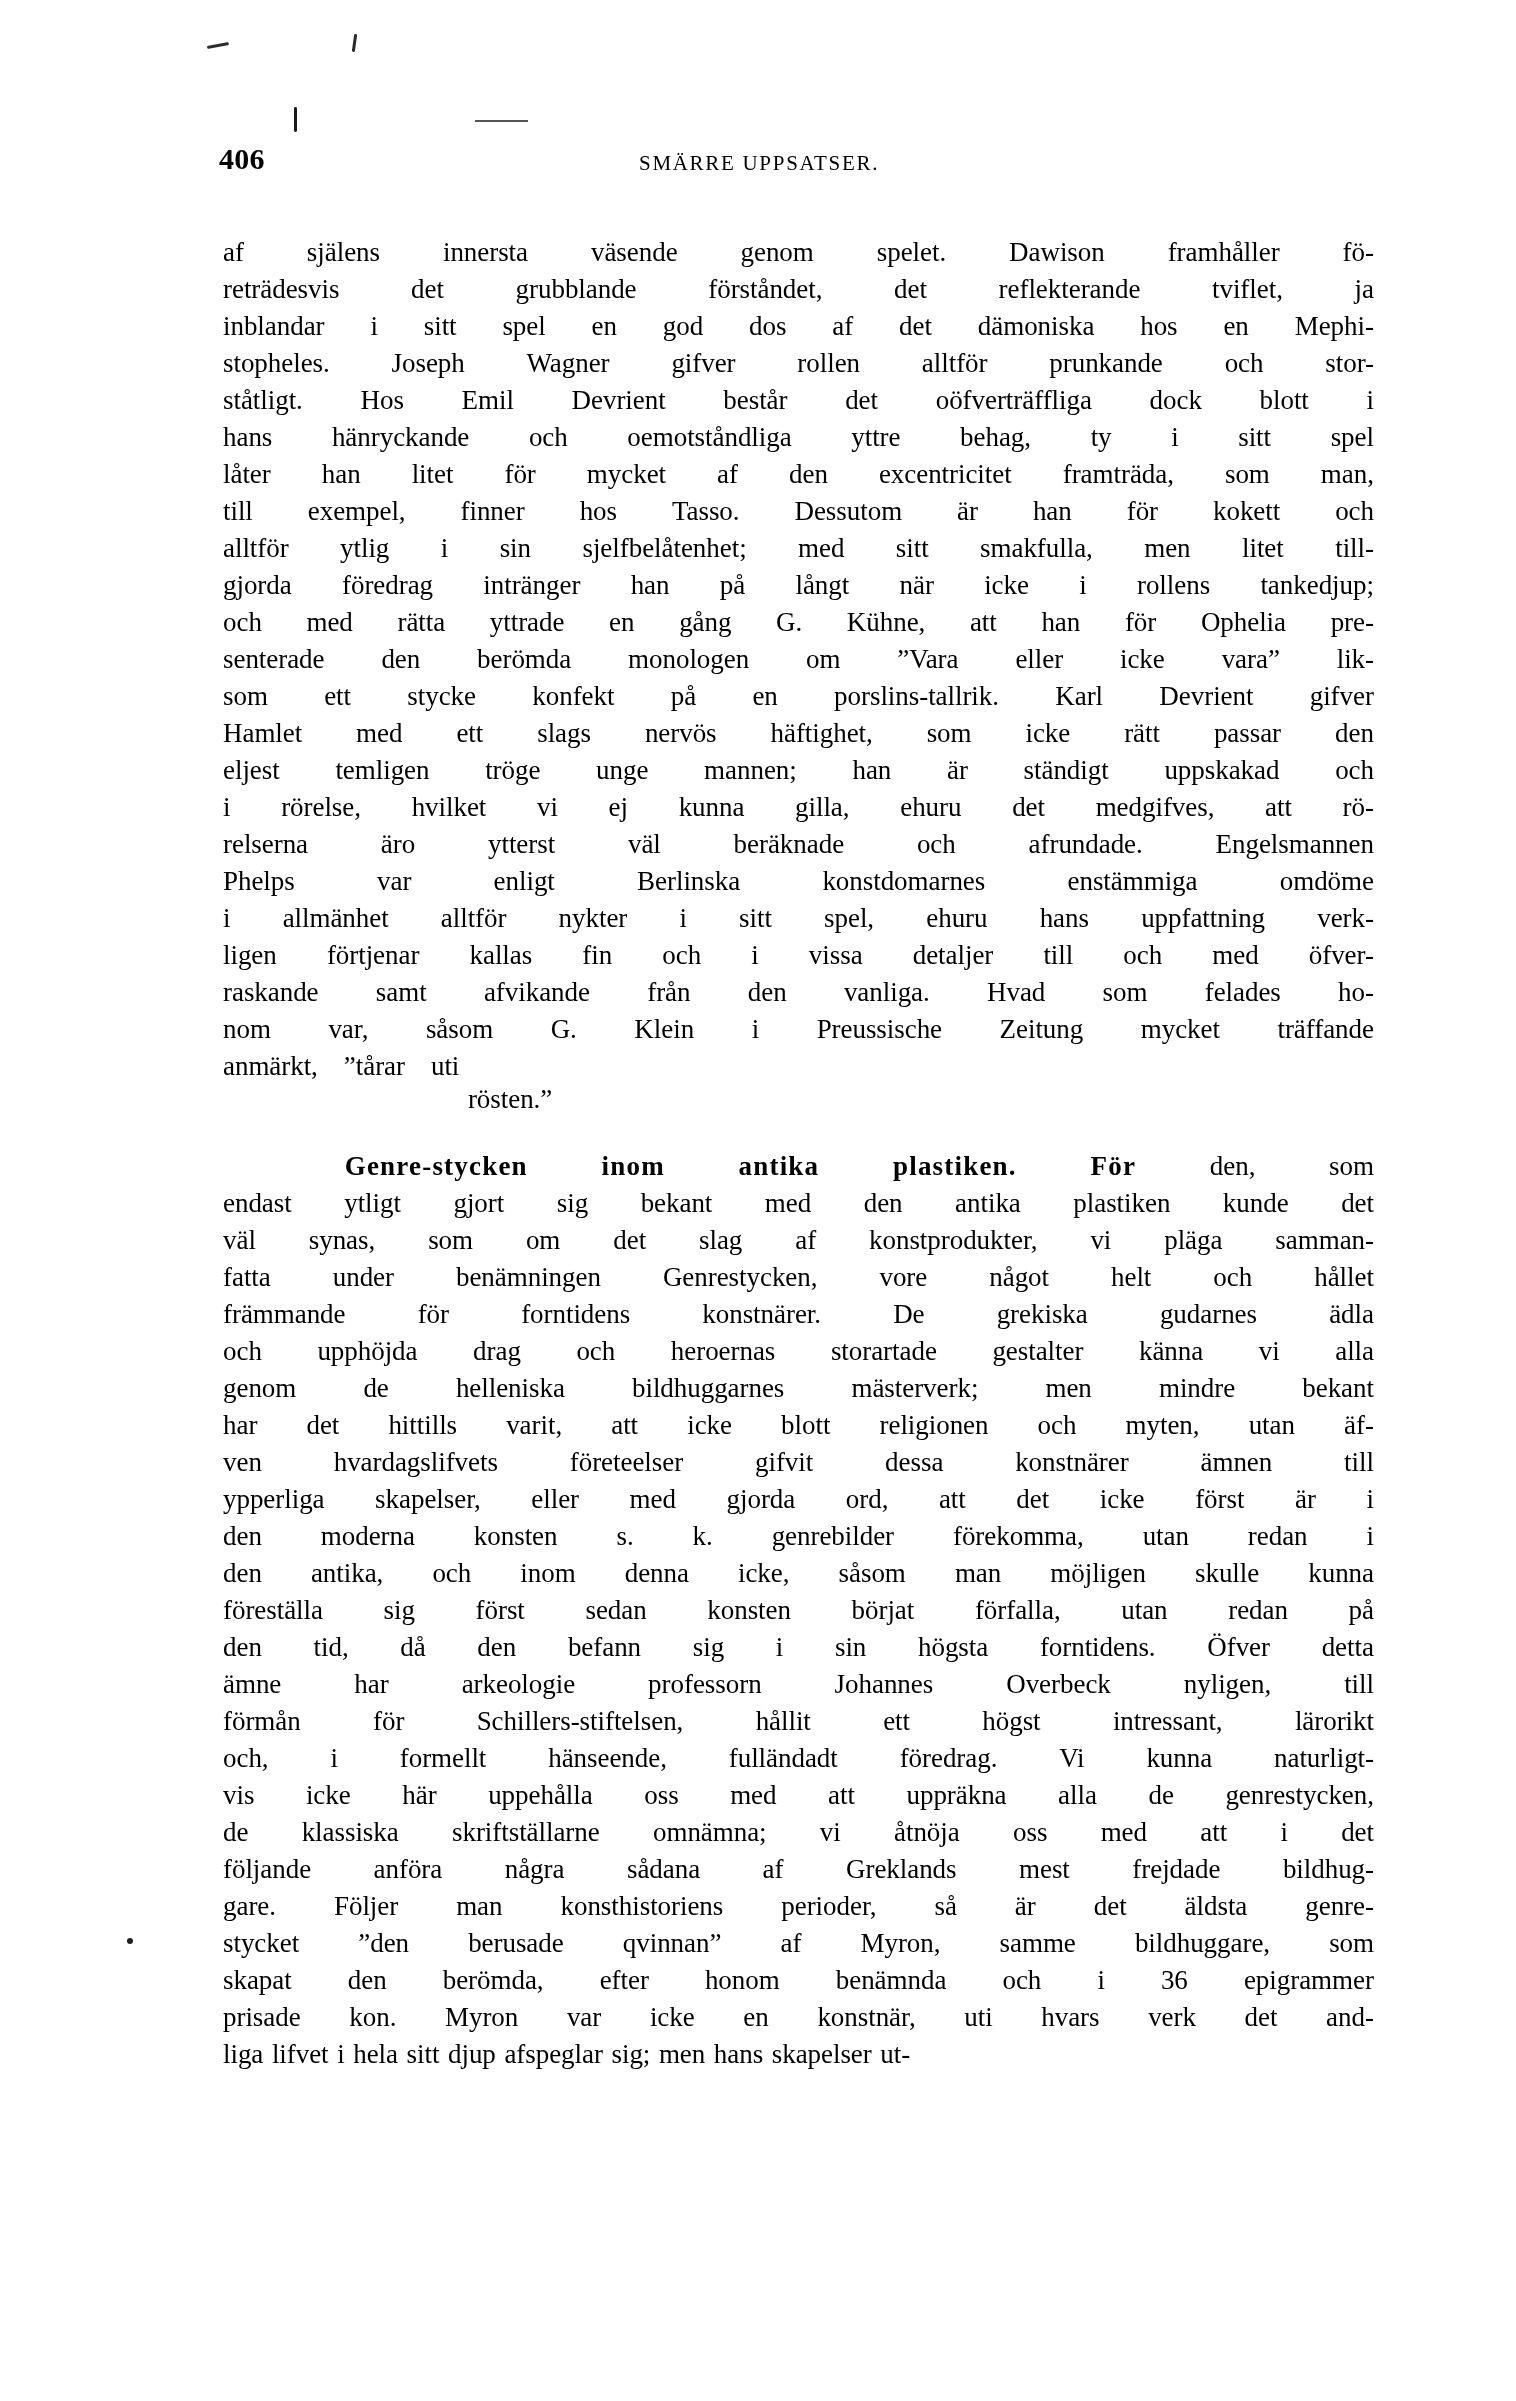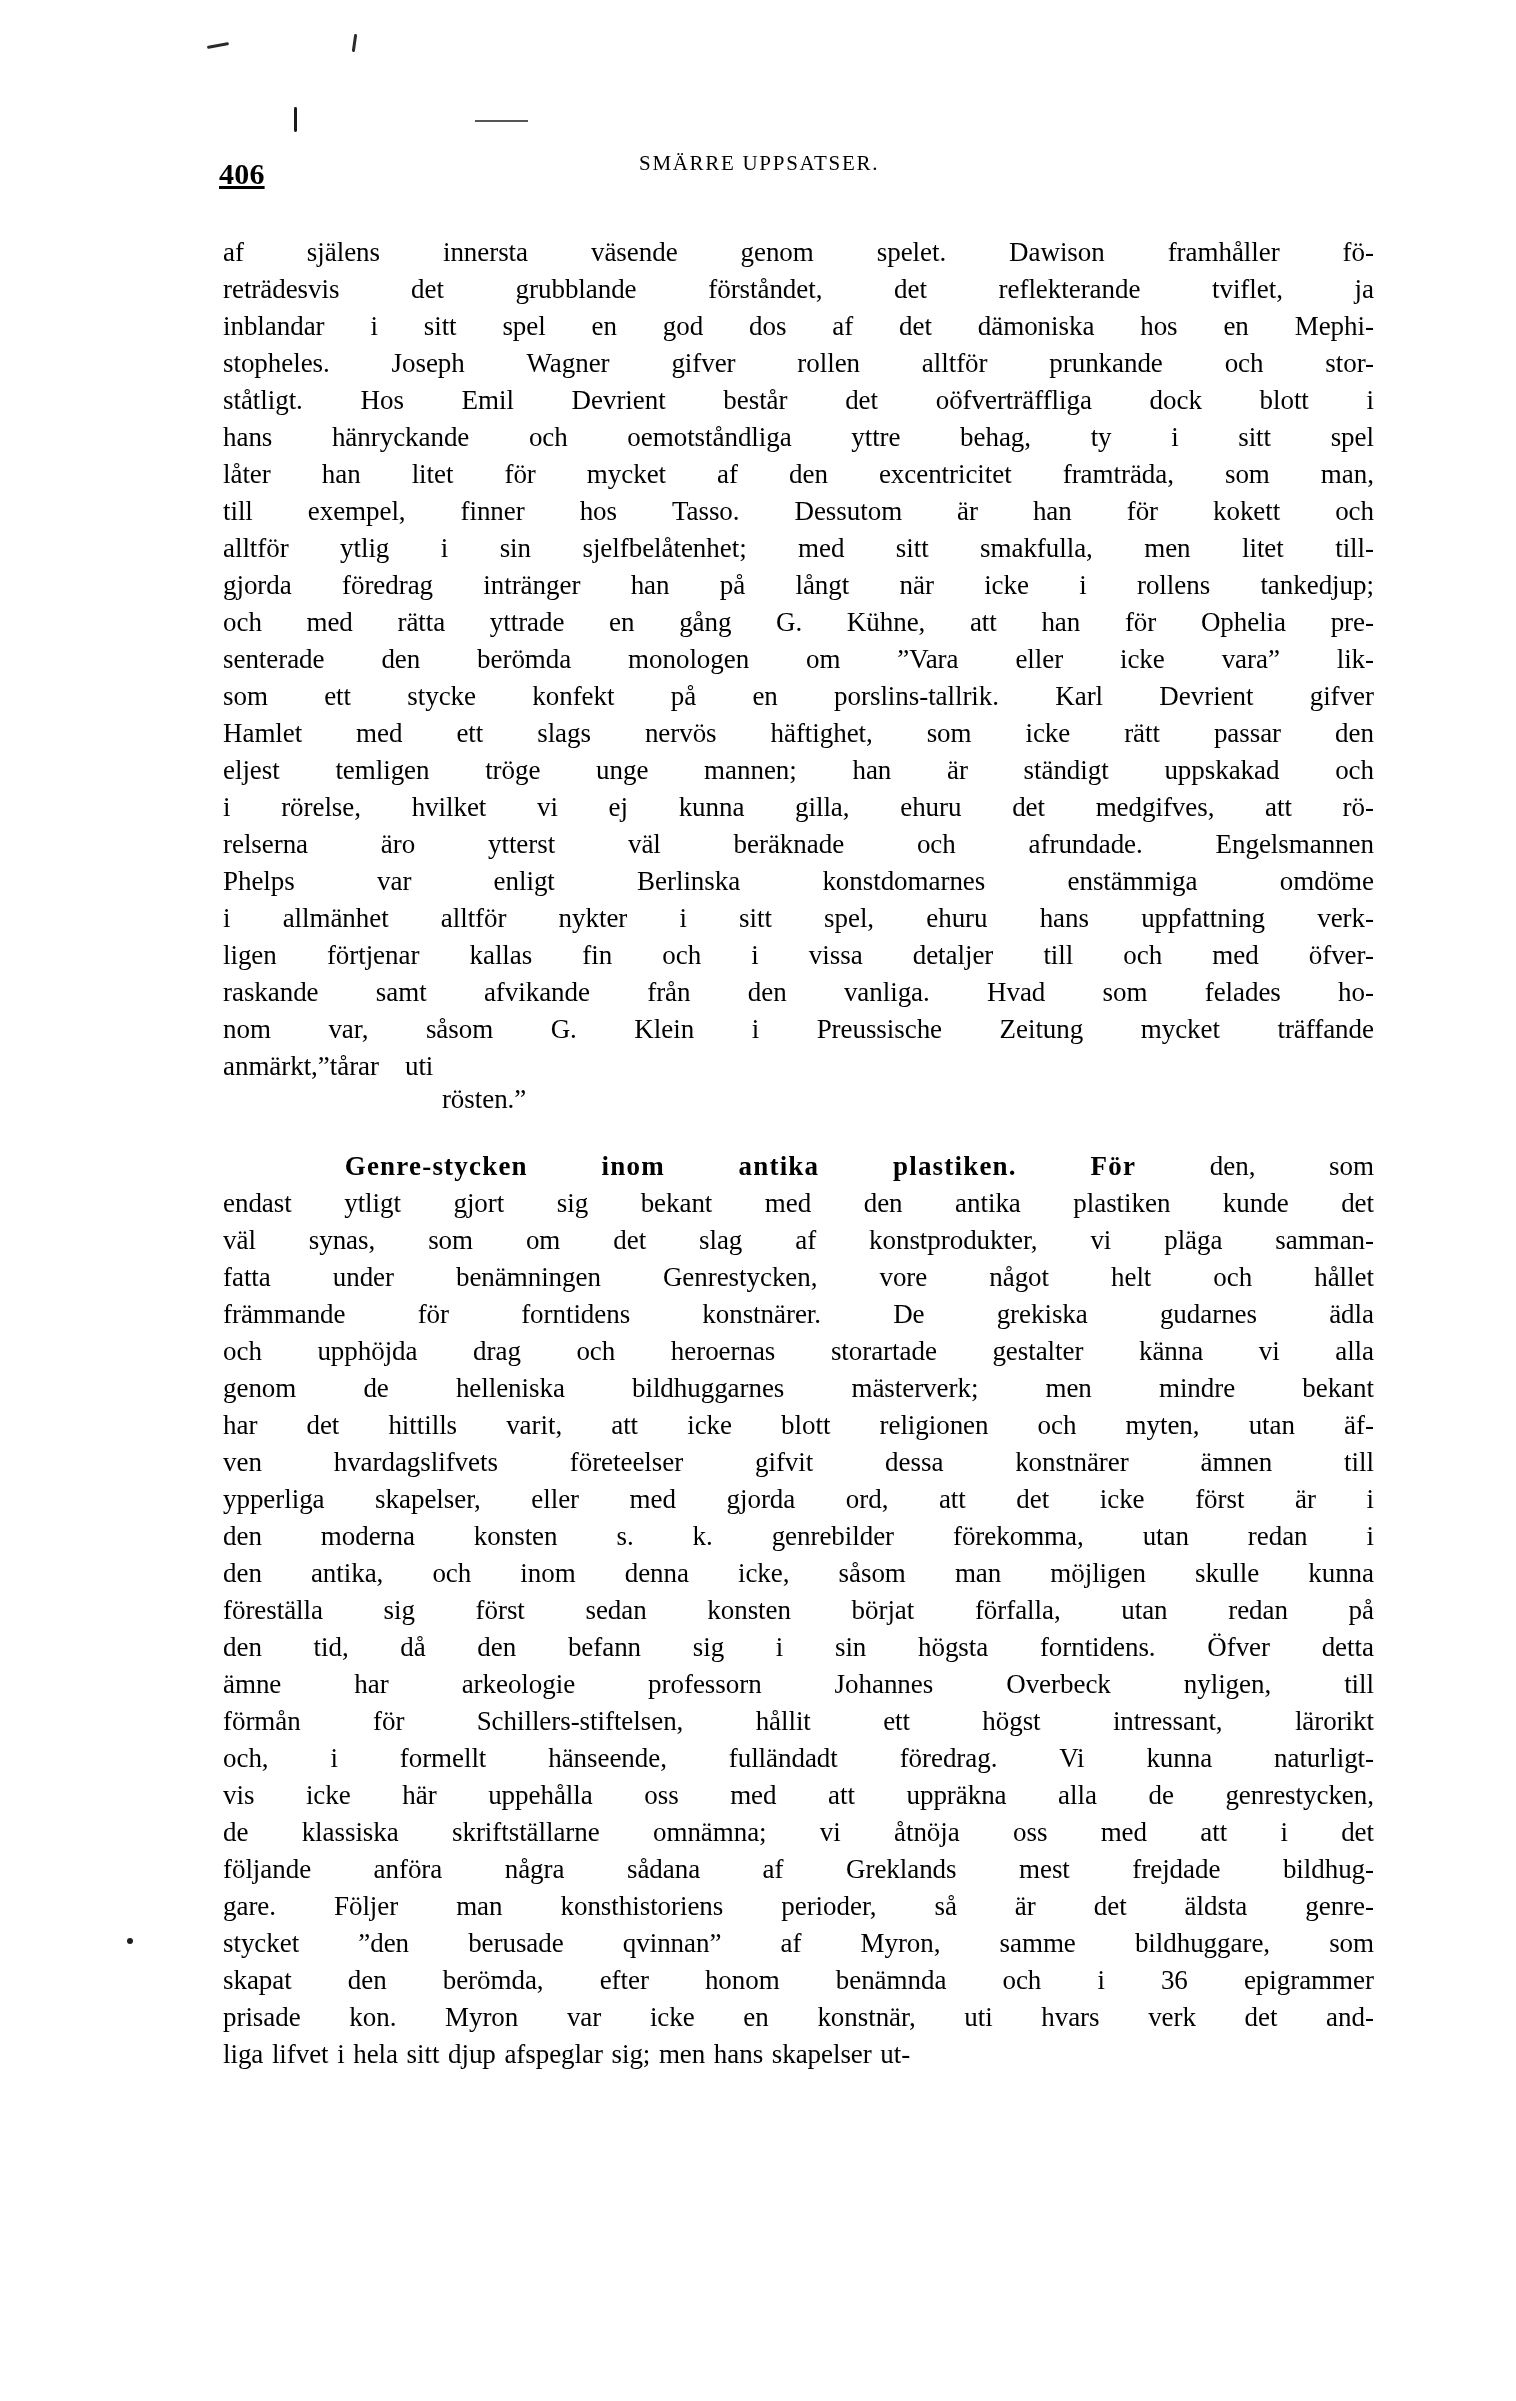--- a/index.html
+++ b/index.html
@@ -56,26 +56,25 @@
   #running-head {
     position: absolute;
     left: 0;
     top: 144px;
     width: 1517px;
     height: 43px;
   }
   #folio {
     position: absolute;
     left: 219px;
-    top: 15px;
+    top: 0;
     font-weight: bold;
     font-size: 30px;
     letter-spacing: 0.2px;
     line-height: 1;
-    text-decoration: underline;
   }
   #head-title {
     position: absolute;
     left: 639px;
     top: 8.6px;
     font-size: 21px;
     font-weight: normal;
     letter-spacing: 1.7px;
     line-height: 1;
     white-space: nowrap;
@@ -147,21 +146,21 @@
       <div class="line j"><span>som</span><span>ett</span><span>stycke</span><span>konfekt</span><span>på</span><span>en</span><span>porslins-tallrik.</span><span>Karl</span><span>Devrient</span><span>gifver</span></div>
       <div class="line j"><span>Hamlet</span><span>med</span><span>ett</span><span>slags</span><span>nervös</span><span>häftighet,</span><span>som</span><span>icke</span><span>rätt</span><span>passar</span><span>den</span></div>
       <div class="line j"><span>eljest</span><span>temligen</span><span>tröge</span><span>unge</span><span>mannen;</span><span>han</span><span>är</span><span>ständigt</span><span>uppskakad</span><span>och</span></div>
       <div class="line j"><span>i</span><span>rörelse,</span><span>hvilket</span><span>vi</span><span>ej</span><span>kunna</span><span>gilla,</span><span>ehuru</span><span>det</span><span>medgifves,</span><span>att</span><span>rö-</span></div>
       <div class="line j"><span>relserna</span><span>äro</span><span>ytterst</span><span>väl</span><span>beräknade</span><span>och</span><span>afrundade.</span><span>Engelsmannen</span></div>
       <div class="line j"><span>Phelps</span><span>var</span><span>enligt</span><span>Berlinska</span><span>konstdomarnes</span><span>enstämmiga</span><span>omdöme</span></div>
       <div class="line j"><span>i</span><span>allmänhet</span><span>alltför</span><span>nykter</span><span>i</span><span>sitt</span><span>spel,</span><span>ehuru</span><span>hans</span><span>uppfattning</span><span>verk-</span></div>
       <div class="line j"><span>ligen</span><span>förtjenar</span><span>kallas</span><span>fin</span><span>och</span><span>i</span><span>vissa</span><span>detaljer</span><span>till</span><span>och</span><span>med</span><span>öfver-</span></div>
       <div class="line j"><span>raskande</span><span>samt</span><span>afvikande</span><span>från</span><span>den</span><span>vanliga.</span><span>Hvad</span><span>som</span><span>felades</span><span>ho-</span></div>
       <div class="line j"><span>nom</span><span>var,</span><span>såsom</span><span>G.</span><span>Klein</span><span>i</span><span>Preussische</span><span>Zeitung</span><span>mycket</span><span>träffande</span></div>
-      <div class="line j" style="justify-content: flex-start;"><span style="margin-right: 0;">anmärkt,</span><span style="margin-right: 26px;">”tårar</span><span style="margin-right: 8.6px;">uti</span><span style="margin-right: 8.6px; margin-top: 33px;">rösten.”</span></div>
+      <div class="line j" style="justify-content: flex-start;"><span style="margin-right: 26px;">anmärkt,</span><span style="margin-right: 26px;">”tårar</span><span style="margin-right: 8.6px;">uti</span><span style="margin-right: 8.6px; margin-top: 33px;">rösten.”</span></div>
     </div>
   <div class="gap"></div>
   <div class="para" id="para-genre">
       <div class="line j"><span class="indent"></span><span class="sec-head">Genre-stycken</span><span class="sec-head">inom</span><span class="sec-head">antika</span><span class="sec-head">plastiken.</span><span class="sec-head">För</span><span>den,</span><span>som</span></div>
       <div class="line j"><span>endast</span><span>ytligt</span><span>gjort</span><span>sig</span><span>bekant</span><span>med</span><span>den</span><span>antika</span><span>plastiken</span><span>kunde</span><span>det</span></div>
       <div class="line j"><span>väl</span><span>synas,</span><span>som</span><span>om</span><span>det</span><span>slag</span><span>af</span><span>konstprodukter,</span><span>vi</span><span>pläga</span><span>samman-</span></div>
       <div class="line j"><span>fatta</span><span>under</span><span>benämningen</span><span>Genrestycken,</span><span>vore</span><span>något</span><span>helt</span><span>och</span><span>hållet</span></div>
       <div class="line j"><span>främmande</span><span>för</span><span>forntidens</span><span>konstnärer.</span><span>De</span><span>grekiska</span><span>gudarnes</span><span>ädla</span></div>
       <div class="line j"><span>och</span><span>upphöjda</span><span>drag</span><span>och</span><span>heroernas</span><span>storartade</span><span>gestalter</span><span>känna</span><span>vi</span><span>alla</span></div>
       <div class="line j"><span>genom</span><span>de</span><span>helleniska</span><span>bildhuggarnes</span><span>mästerverk;</span><span>men</span><span>mindre</span><span>bekant</span></div>

